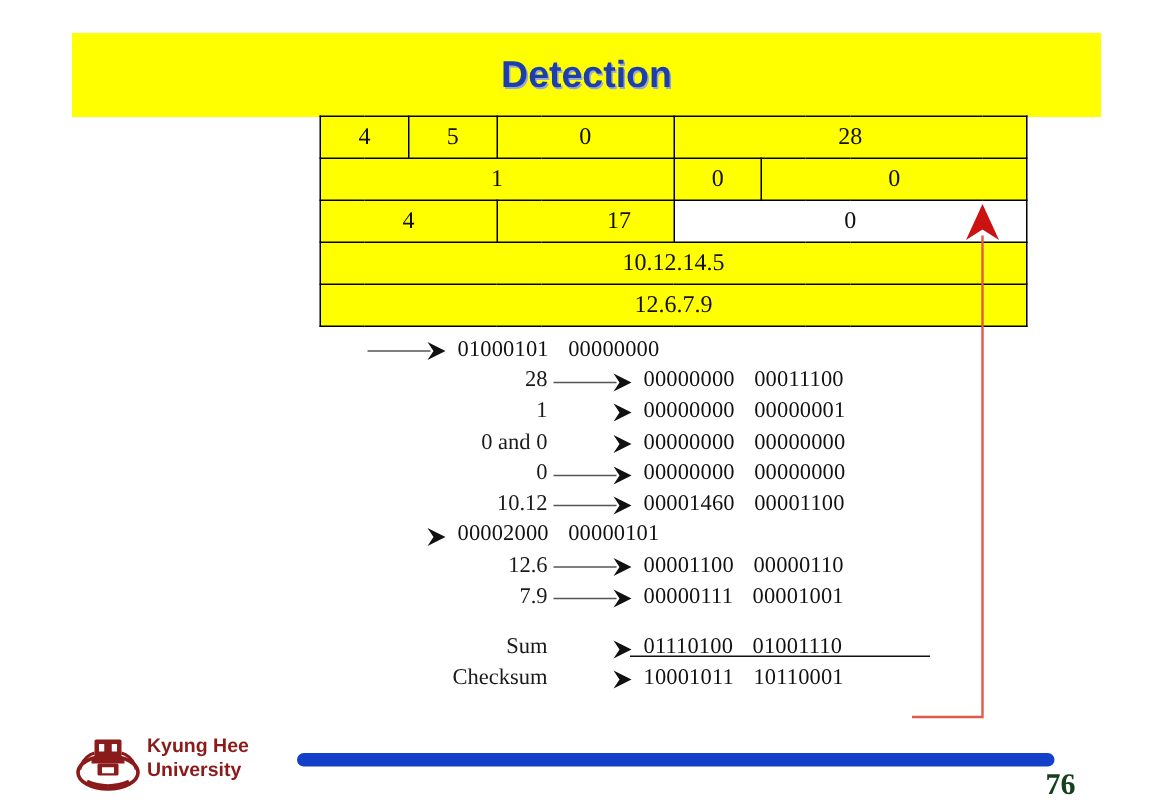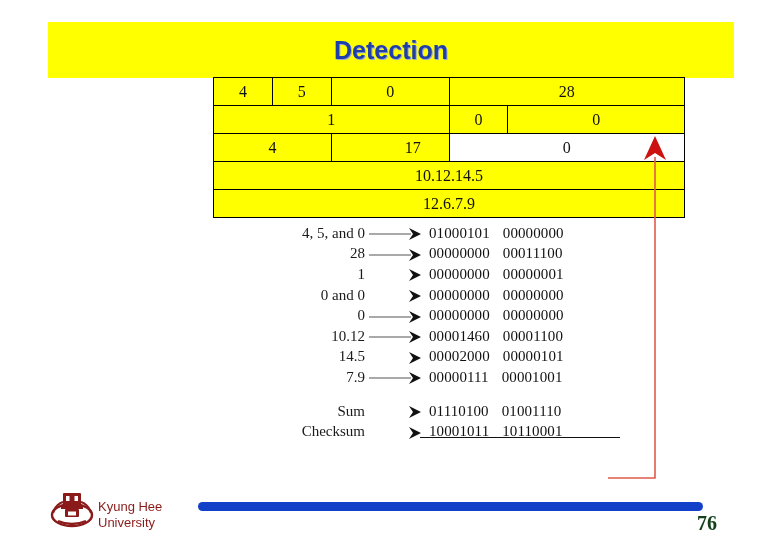--- a/index.html
+++ b/index.html
@@ -135,24 +135,23 @@
     top: 487px;
     width: 44px;
     height: 44px;
   }
   .univ {
     position: absolute;
     left: 98px;
     top: 489px;
     font-family: "Liberation Sans", sans-serif;
     font-size: 13px;
-    font-weight: normal;
+    font-weight: bold;
     color: #8b1a1a;
     line-height: 16px;
-    margin-top: 10px;
   }
   .blue-bar {
     position: absolute;
     left: 198px;
     top: 502px;
     width: 505px;
     height: 9px;
     background: #1340c8;
     border-radius: 4.5px;
   }
@@ -218,21 +217,20 @@
     </tbody>
 </table>
 
 <svg class="red-path">
   <path d="M 608 478 L 655 478 L 655 157" stroke="#e05a4a" stroke-width="1.6" fill="none"></path>
   <path d="M 655 136 L 666 160 L 655 153 L 644 160 Z" fill="#cc1111"></path>
 </svg>
 
 <div class="calc">
     <div class="calc-row">
-      <div class="calc-label">4, 5,  and 0</div>
       <div class="calc-arrow">
         <svg width="62" height="20">
           <line x1="2" y1="11" x2="44" y2="11" stroke="#555555" stroke-width="1.1"></line>
           <path d="M42 5 L54 11 L42 17 L46 11 Z" fill="#111111"></path>
         </svg>
       </div>
       <div class="calc-bits"><span>01000101</span><span class="b2">00000000</span></div>
     </div>
     <div class="calc-row">
       <div class="calc-label">28</div>
@@ -276,27 +274,36 @@
       <div class="calc-label">10.12</div>
       <div class="calc-arrow">
         <svg width="62" height="20">
           <line x1="2" y1="11" x2="44" y2="11" stroke="#555555" stroke-width="1.1"></line>
           <path d="M42 5 L54 11 L42 17 L46 11 Z" fill="#111111"></path>
         </svg>
       </div>
       <div class="calc-bits"><span>00001460</span><span class="b2">00001100</span></div>
     </div>
     <div class="calc-row">
-      <div class="calc-label">14.5</div>
       <div class="calc-arrow">
         <svg width="62" height="20">
           <path d="M42 5 L54 11 L42 17 L46 11 Z" fill="#111111"></path>
         </svg>
       </div>
       <div class="calc-bits"><span>00002000</span><span class="b2">00000101</span></div>
+    </div>
+    <div class="calc-row">
+      <div class="calc-label">12.6</div>
+      <div class="calc-arrow">
+        <svg width="62" height="20">
+          <line x1="2" y1="11" x2="44" y2="11" stroke="#555555" stroke-width="1.1"></line>
+          <path d="M42 5 L54 11 L42 17 L46 11 Z" fill="#111111"></path>
+        </svg>
+      </div>
+      <div class="calc-bits"><span>00001100</span><span class="b2">00000110</span></div>
     </div>
     <div class="calc-row">
       <div class="calc-label">7.9</div>
       <div class="calc-arrow">
         <svg width="62" height="20">
           <line x1="2" y1="11" x2="44" y2="11" stroke="#555555" stroke-width="1.1"></line>
           <path d="M42 5 L54 11 L42 17 L46 11 Z" fill="#111111"></path>
         </svg>
       </div>
       <div class="calc-bits"><span>00000111</span><span class="b2">00001001</span></div>

